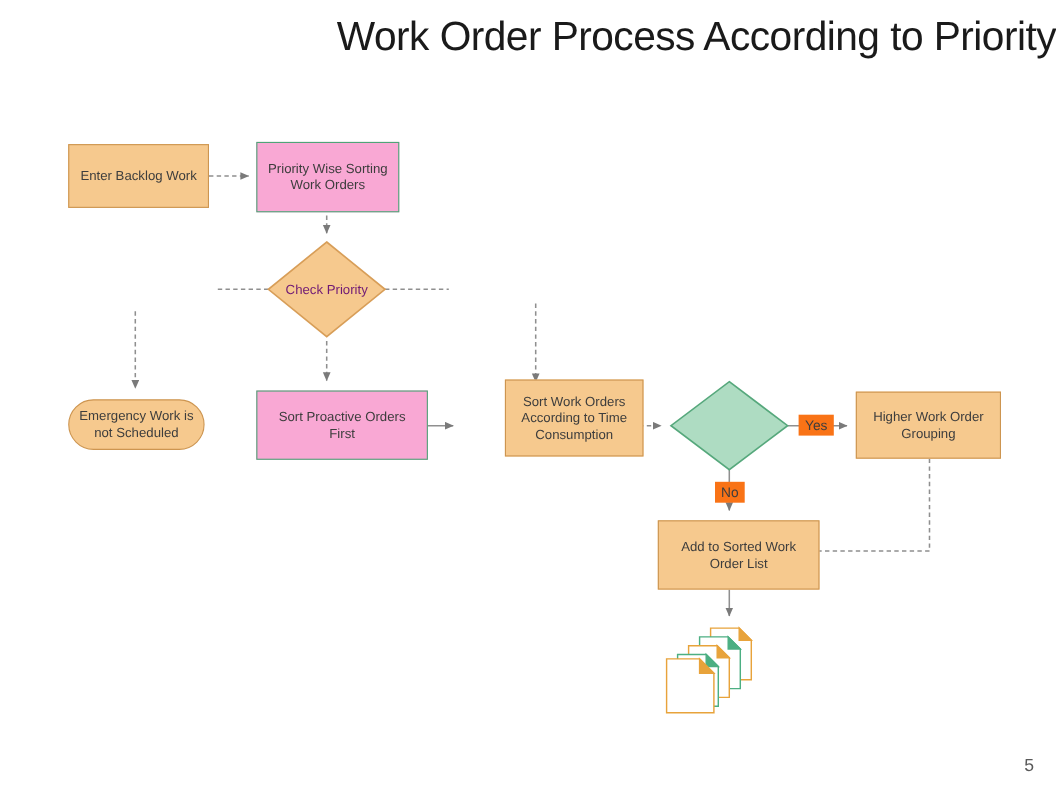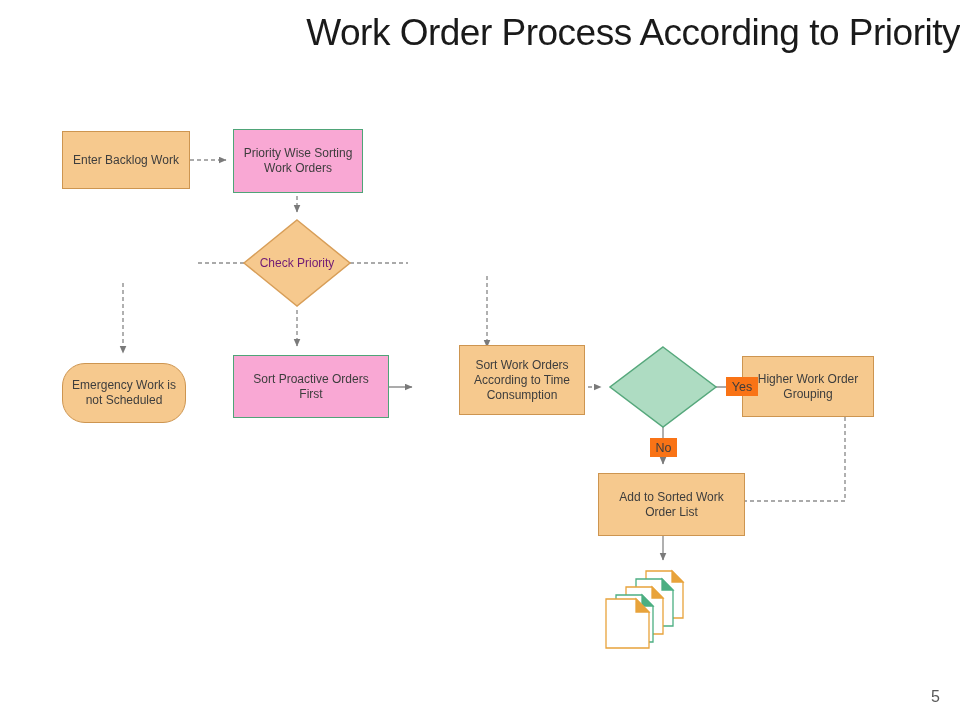--- a/index.html
+++ b/index.html
@@ -91,27 +91,27 @@
         <path d="M606,599 H636 L649,612 V648 H606 Z" fill="#ffffff" stroke="#e8a33b"></path>
         <path d="M636,599 L649,612 L636,612 Z" fill="#e8a33b" stroke="#e8a33b"></path>
       </g>
     </g>
   </svg>
 
   <div class="node orange" style="left:62px;top:131px;width:128px;height:58px;">Enter Backlog Work</div>
 
   <div class="node green" style="left:233px;top:129px;width:130px;height:64px;">Priority Wise Sorting Work Orders</div>
 
-  <div class="node orange stadium" style="left:62px;top:363px;width:124px;height:60px;">Emergency Work is not Scheduled</div>
+  <div class="node orange stadium" style="left:62px;top:363px;width:124px;height:46px;">Emergency Work is not Scheduled</div>
 
   <div class="node green" style="left:233px;top:355px;width:156px;height:63px;">Sort Proactive Orders First</div>
 
   <div class="node orange" style="left:420px;top:345px;width:126px;height:70px;margin-left:39px;">Sort Work Orders According to Time Consumption</div>
 
-  <div class="node orange" style="left:742px;top:356px;width:132px;height:61px;">Higher Work Order Grouping</div>
+  <div class="node orange" style="left:778px;top:356px;width:132px;height:61px;">Higher Work Order Grouping</div>
 
   <div class="node orange" style="left:598px;top:473px;width:147px;height:63px;">Add to Sorted Work Order List</div>
 
   <div class="diamond-label" style="left:247px;top:233px;width:100px;height:60px;">Check Priority</div>
 
 
   <div class="edge-label" style="left:726px;top:377px;width:32px;height:19px;">Yes</div>
 
   <div class="edge-label" style="left:650px;top:438px;width:27px;height:19px;">No</div>
 

